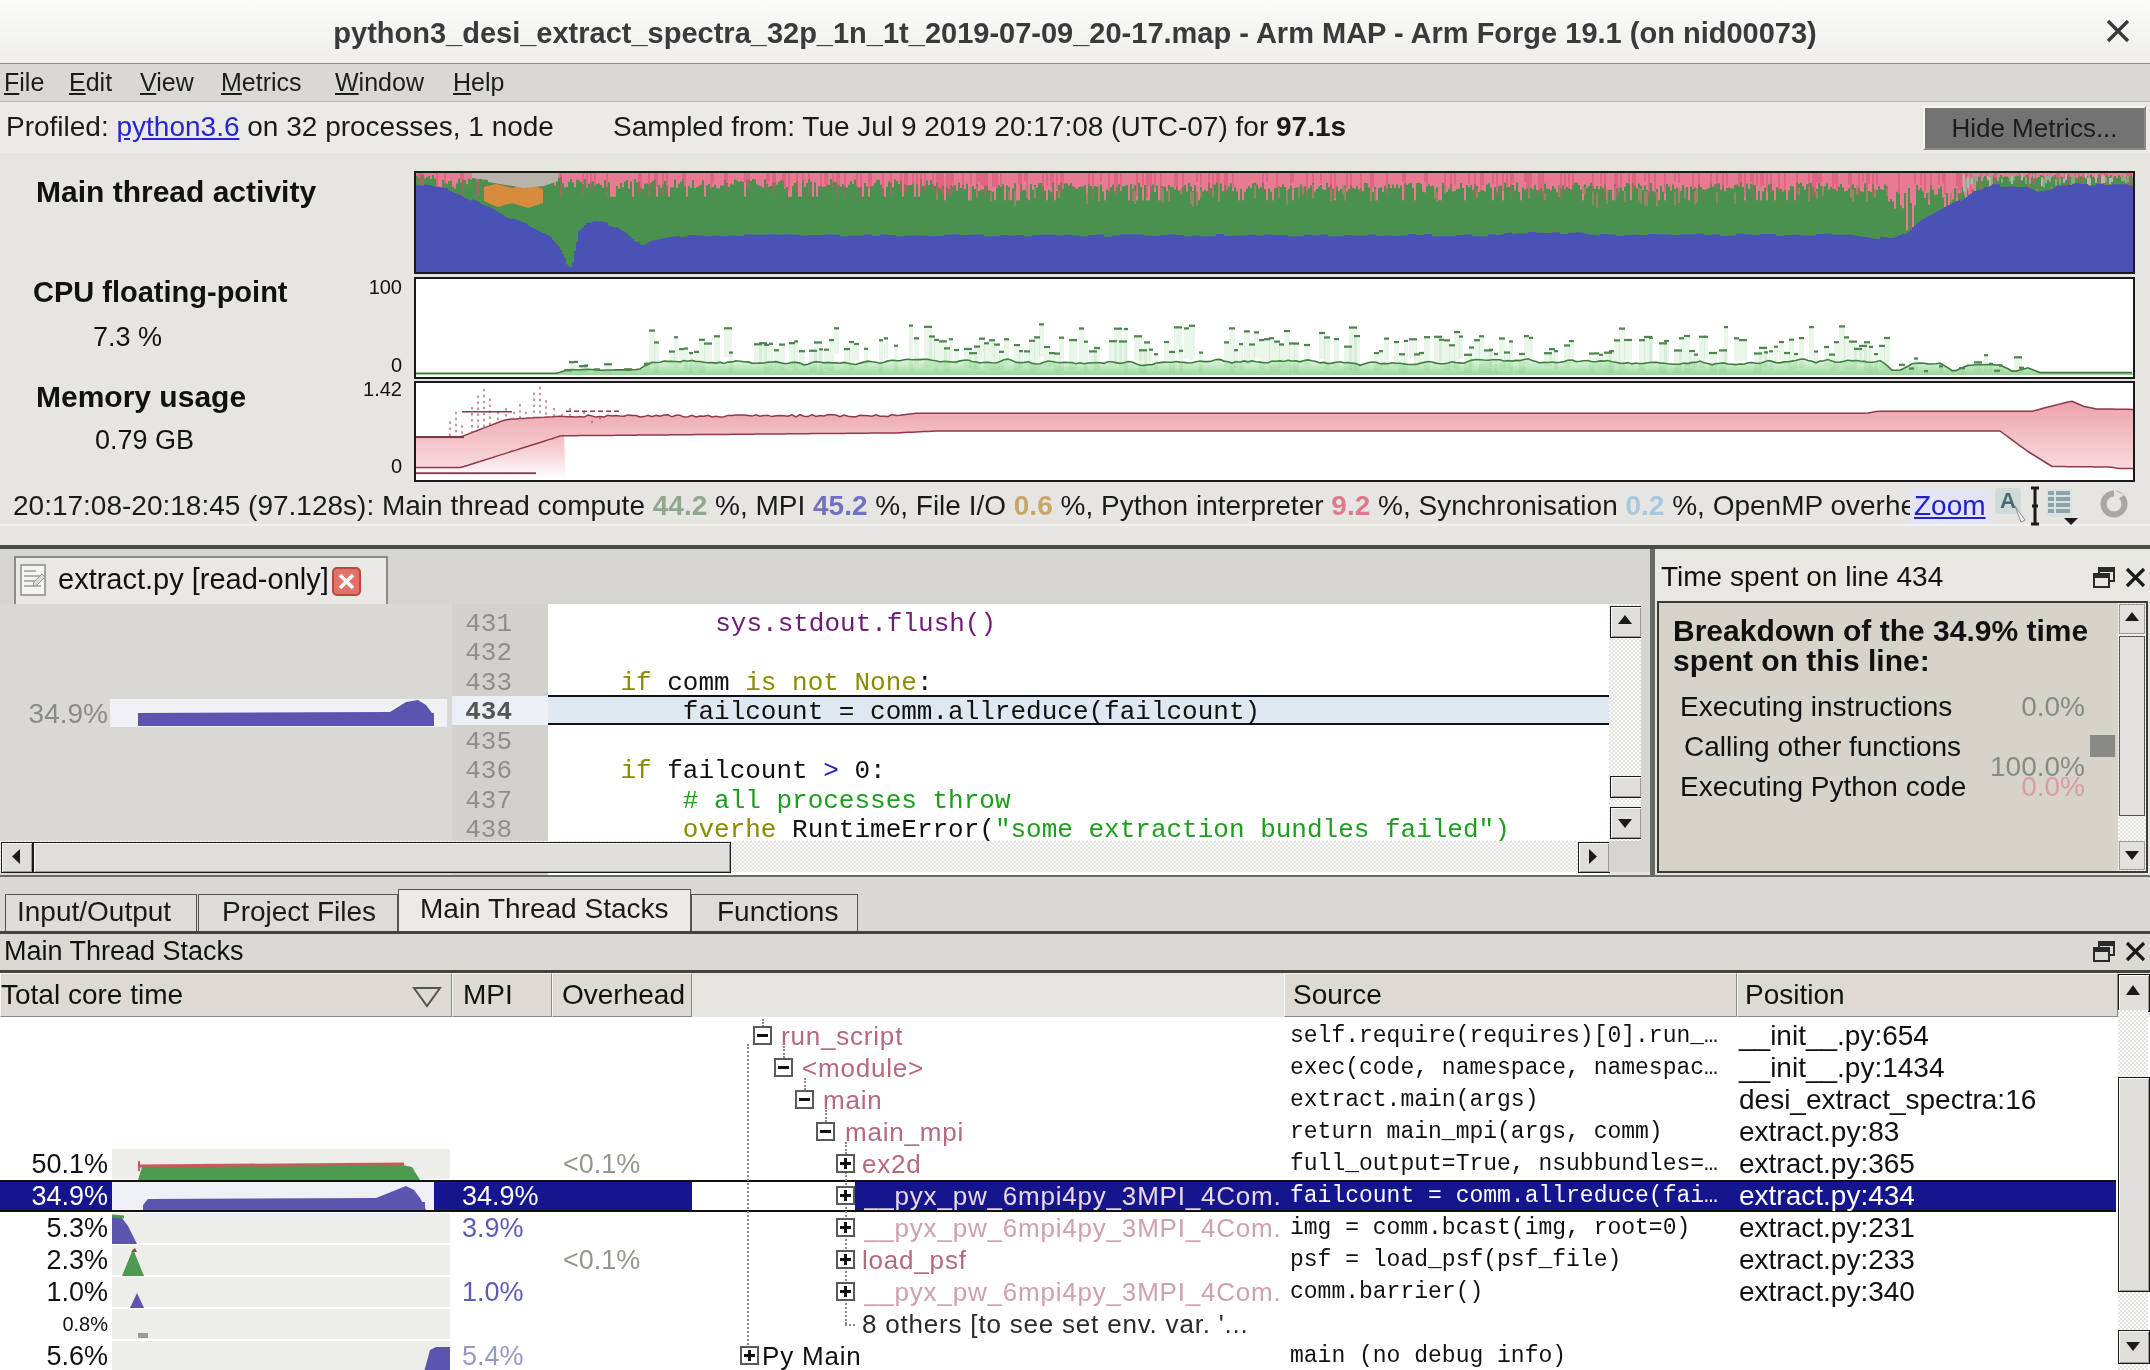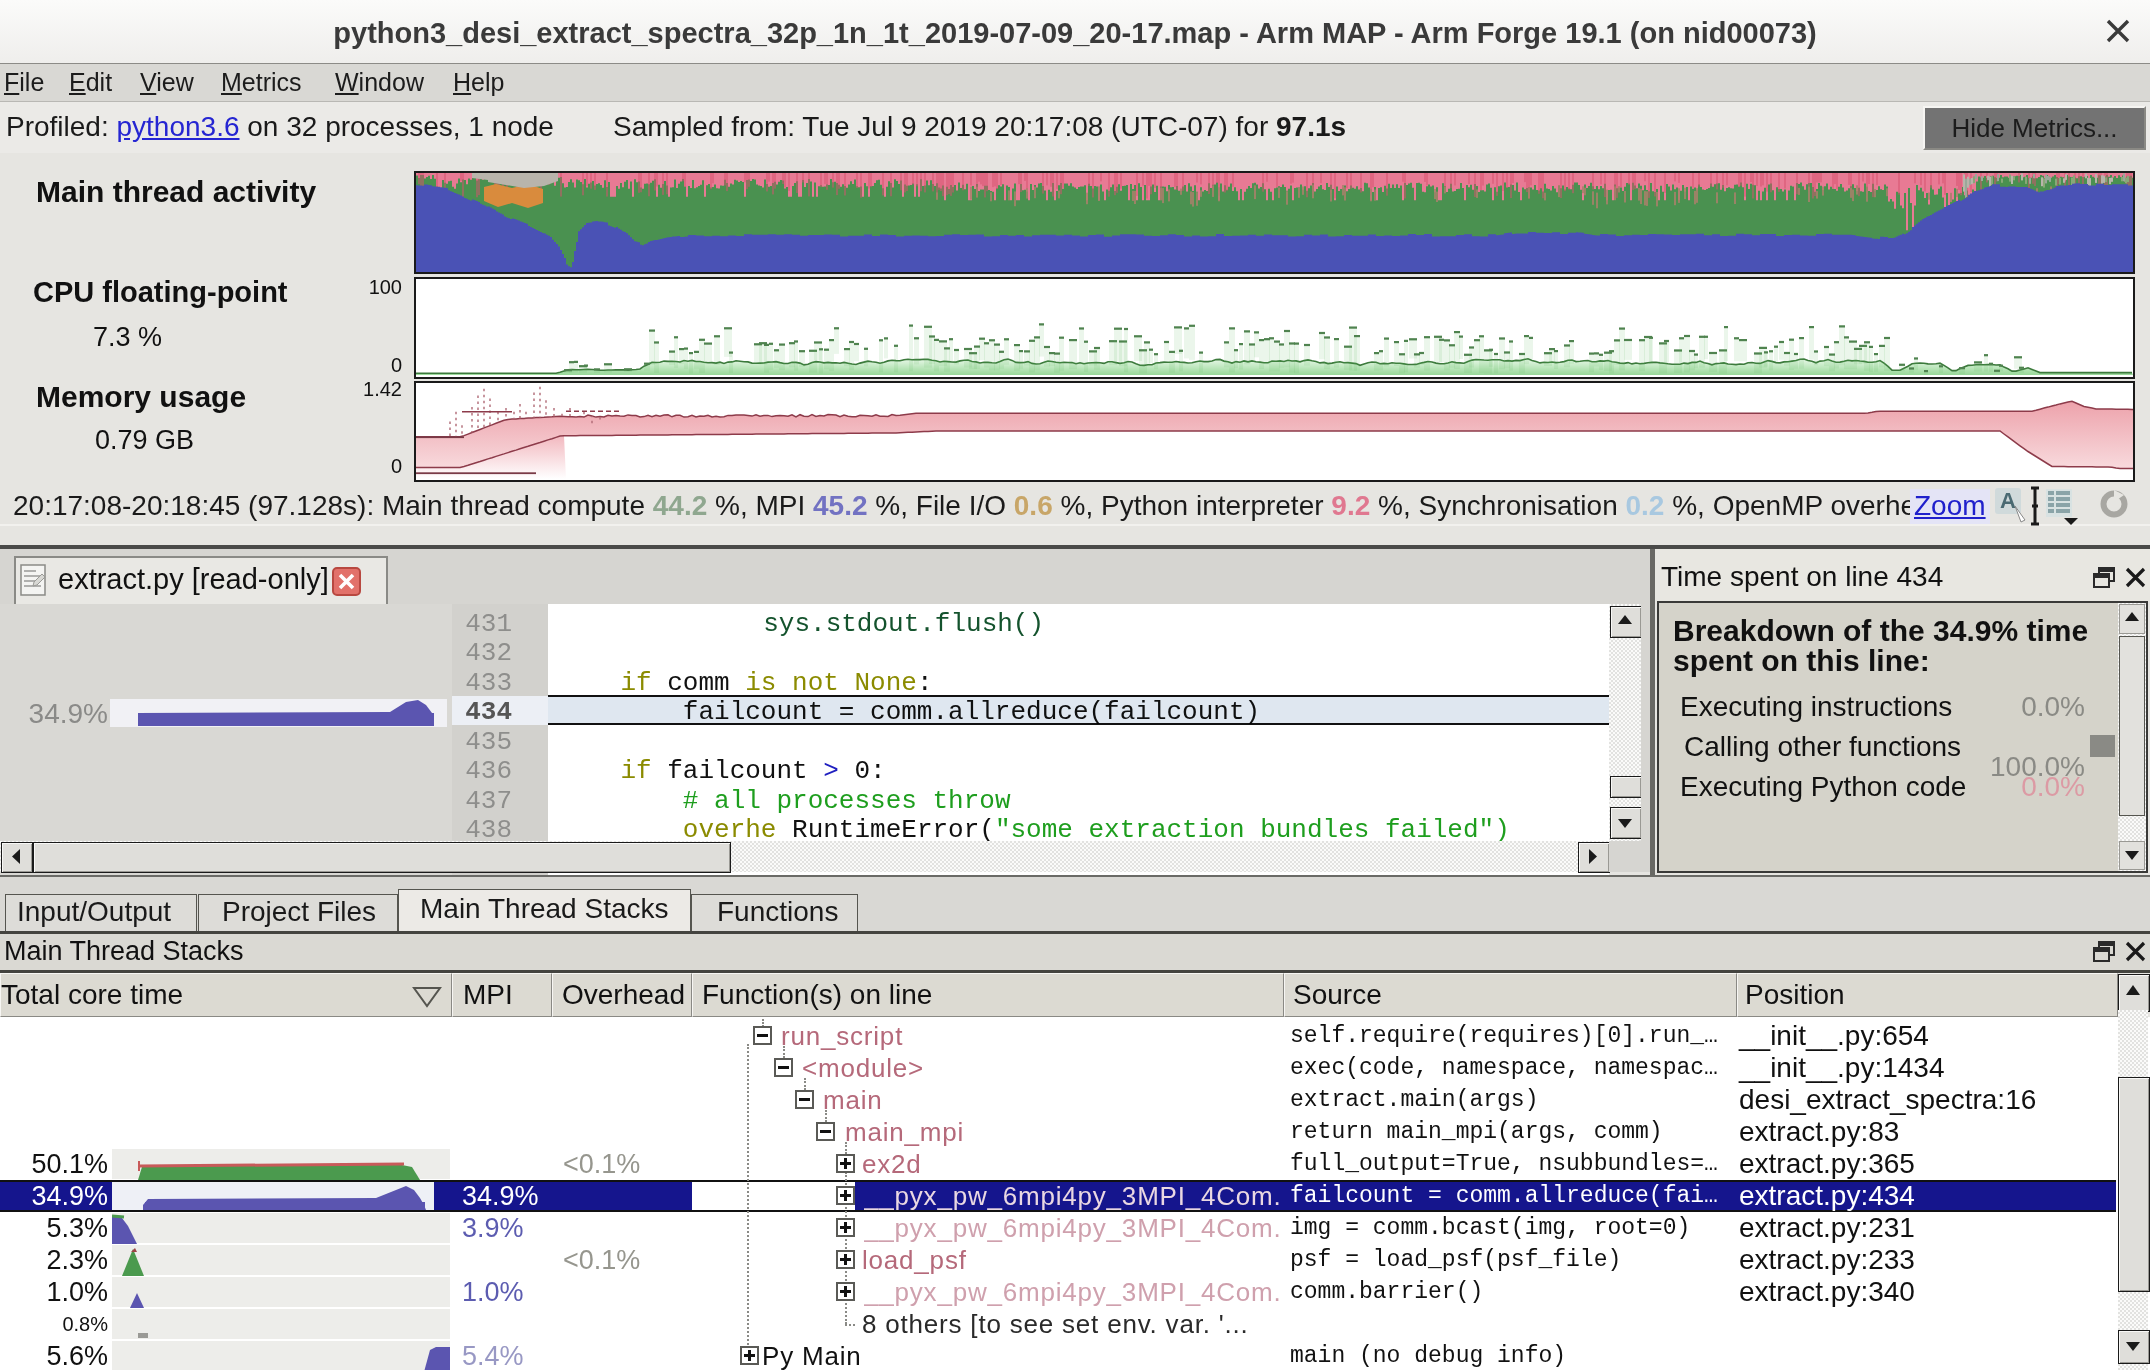--- a/index.html
+++ b/index.html
@@ -979,21 +979,21 @@
 
 <div class="abs" style="left:452px;top:696px;width:96px;height:29px;background:#eceff5;"></div>
 <div class="abs mono" style="left:452px;top:609.5px;width:60px;text-align:right;font-size:26px;line-height:29px;color:#8e8e8c;font-weight:normal;">431</div>
 <div class="abs mono" style="left:452px;top:639.0px;width:60px;text-align:right;font-size:26px;line-height:29px;color:#8e8e8c;font-weight:normal;">432</div>
 <div class="abs mono" style="left:452px;top:668.5px;width:60px;text-align:right;font-size:26px;line-height:29px;color:#8e8e8c;font-weight:normal;">433</div>
 <div class="abs mono" style="left:452px;top:698.0px;width:60px;text-align:right;font-size:26px;line-height:29px;color:#555;font-weight:bold;">434</div>
 <div class="abs mono" style="left:452px;top:727.5px;width:60px;text-align:right;font-size:26px;line-height:29px;color:#8e8e8c;font-weight:normal;">435</div>
 <div class="abs mono" style="left:452px;top:757.0px;width:60px;text-align:right;font-size:26px;line-height:29px;color:#8e8e8c;font-weight:normal;">436</div>
 <div class="abs mono" style="left:452px;top:786.5px;width:60px;text-align:right;font-size:26px;line-height:29px;color:#8e8e8c;font-weight:normal;">437</div>
 <div class="abs mono" style="left:452px;top:816.0px;width:60px;text-align:right;font-size:26px;line-height:29px;color:#8e8e8c;font-weight:normal;">438</div>
-<div class="abs mono" style="left:576px;top:609.5px;font-size:26px;line-height:29px;white-space:pre;color:#14532d;">            sys.stdout.flush()</div>
+<div class="abs mono" style="left:528px;top:609.5px;font-size:26px;line-height:29px;white-space:pre;color:#701a75;">            sys.stdout.flush()</div>
 <div class="abs mono" style="left:558px;top:668.5px;font-size:26px;line-height:29px;white-space:pre;color:#111;">    <span style="color:#8b8b00">if</span> comm <span style="color:#8b8b00">is</span> <span style="color:#8b8b00">not</span> <span style="color:#8b8b00">None</span>:</div>
 <div class="abs mono" style="left:558px;top:698.0px;font-size:26px;line-height:29px;white-space:pre;color:#111;">        failcount = comm.allreduce(failcount)</div>
 <div class="abs mono" style="left:558px;top:757.0px;font-size:26px;line-height:29px;white-space:pre;color:#111;">    <span style="color:#8b8b00">if</span> failcount <span style="color:#2020c0">&gt;</span> 0:</div>
 <div class="abs mono" style="left:558px;top:786.5px;font-size:26px;line-height:29px;white-space:pre;color:#111;">        <span style="color:#1e9e1e"># all processes throw</span></div>
 <div class="abs mono" style="left:558px;top:816.0px;font-size:26px;line-height:29px;white-space:pre;color:#111;">        <span style="color:#8b8b00">overhe</span> RuntimeError(<span style="color:#1e9e1e">"some extraction bundles failed")</span></div>
 
 <div class="abs" style="left:548px;top:695px;width:1061px;height:30px;background:#dfe7f0;border-top:2px solid #111;border-bottom:2px solid #111;box-sizing:border-box;mix-blend-mode:multiply;"></div>
 
 <div class="abs chk" style="left:0;top:841px;width:1609px;height:31px;"></div>
 <div class="abs sbtn" style="left:1px;top:842px;width:30px;height:29px;"><svg width="28" height="27">
@@ -1080,23 +1080,20 @@
 <div class="abs" style="left:0;top:970px;width:2150px;height:3px;background:#44443f;"></div>
 
 <div class="abs hdrcell" style="left:0px;top:973px;width:452px;height:44px;">
       <div style="font-size:28px;line-height:42px;color:#111;white-space:nowrap;overflow:hidden;">Total core time</div>
     </div>
 <div class="abs hdrcell" style="left:452px;top:973px;width:100px;height:44px;">
       <div style="font-size:28px;line-height:42px;padding-left:10px;color:#111;white-space:nowrap;overflow:hidden;">MPI</div>
     </div>
 <div class="abs hdrcell" style="left:552px;top:973px;width:140px;height:44px;">
       <div style="font-size:28px;line-height:42px;padding-left:9px;color:#111;white-space:nowrap;overflow:hidden;">Overhead</div>
-    </div>
-<div class="abs hdrcell" style="left:692px;top:973px;width:592px;height:44px;">
-      <div style="font-size:28px;line-height:42px;padding-left:9px;color:#111;white-space:nowrap;overflow:hidden;">Function(s) on line</div>
     </div>
 <div class="abs hdrcell" style="left:1284px;top:973px;width:453px;height:44px;">
       <div style="font-size:28px;line-height:42px;padding-left:8px;color:#111;white-space:nowrap;overflow:hidden;">Source</div>
     </div>
 <div class="abs hdrcell" style="left:1737px;top:973px;width:381px;height:44px;">
       <div style="font-size:28px;line-height:42px;padding-left:7px;color:#111;white-space:nowrap;overflow:hidden;">Position</div>
     </div>
 <svg class="abs" style="left:410px;top:984px;" width="34" height="26">
       <path d="M4,4 L30,4 L17,22 Z" fill="none" stroke="#55554f" stroke-width="2"></path>
     </svg>

